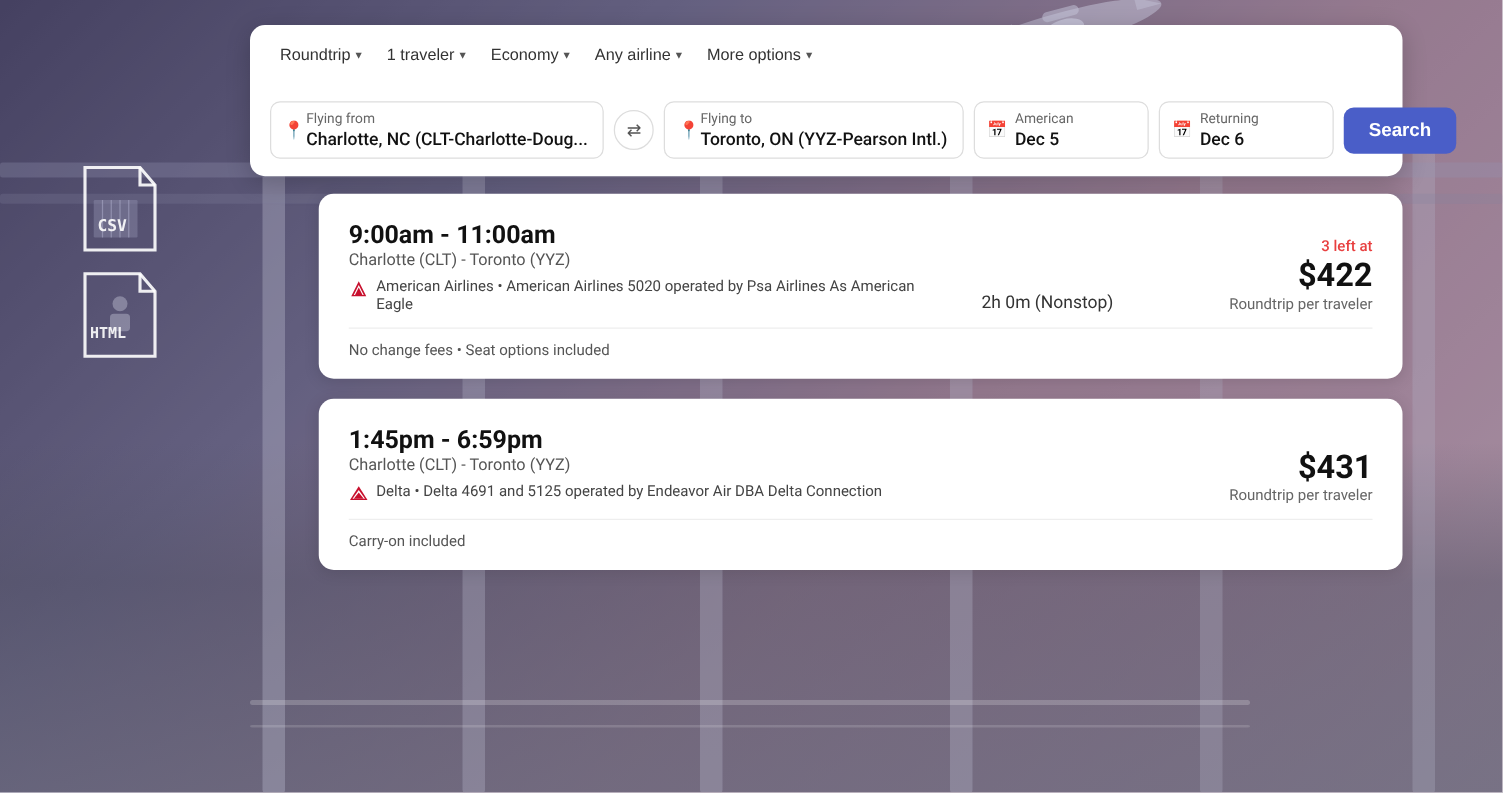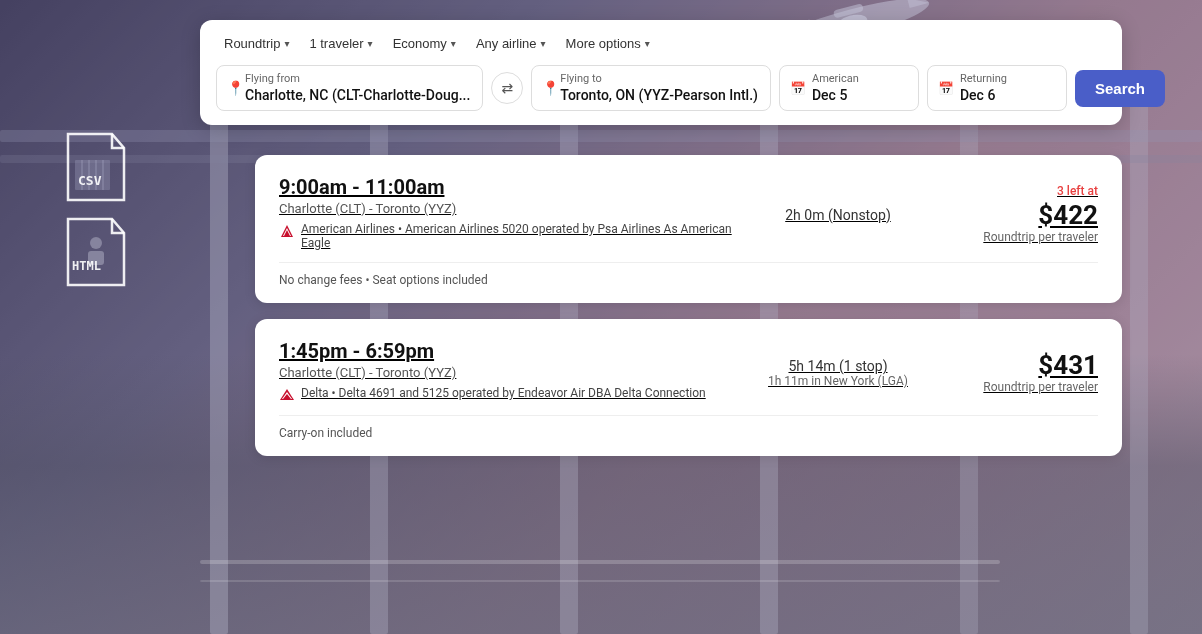--- a/index.html
+++ b/index.html
@@ -67,21 +67,21 @@
       z-index: 20;
       background: white;
       border-radius: 12px;
       padding: 12px 16px 14px;
       box-shadow: 0 4px 20px rgba(0,0,0,0.2);
     }
 
     .search-filters {
       display: flex;
       gap: 4px;
-      margin-bottom: 10px;
+      margin-bottom: 26px;
       align-items: center;
     }
 
     .filter-btn {
       display: flex;
       align-items: center;
       gap: 4px;
       padding: 4px 8px;
       border: none;
       background: transparent;
@@ -185,23 +185,22 @@
 
     .flight-card {
       background: white;
       border-radius: 12px;
       padding: 20px 24px 16px;
       box-shadow: 0 2px 12px rgba(0,0,0,0.12);
     }
 
     .flight-main {
       display: flex;
-      align-items: center;
+      align-items: flex-end;
       justify-content: space-between;
-      text-decoration: underline;
     }
 
     .flight-left {
       flex: 1;
     }
 
     .flight-time {
       font-size: 20px;
       font-weight: 700;
       color: #111;
@@ -436,24 +435,20 @@
         <div class="flight-airline">
 
           <svg class="airline-logo" viewBox="0 0 16 16">
             <polygon points="8,2 15,13 1,13" fill="#c8102e"></polygon>
             <polygon points="8,5 13,12 3,12" fill="white"></polygon>
             <polygon points="8,7 12,12 4,12" fill="#c8102e"></polygon>
           </svg>
           <span>Delta • Delta 4691 and 5125 operated by Endeavor Air DBA Delta Connection</span>
         </div>
       </div>
-      <div class="flight-center">
-        <div class="flight-duration">5h 14m (1 stop)</div>
-        <div class="flight-stops">1h 11m in New York (LGA)</div>
-      </div>
       <div class="flight-right">
         <div class="price">$431</div>
         <div class="price-label">Roundtrip per traveler</div>
       </div>
     </div>
     <hr class="divider">
     <div class="flight-perks">Carry-on included</div>
   </div>
 
 </div>

